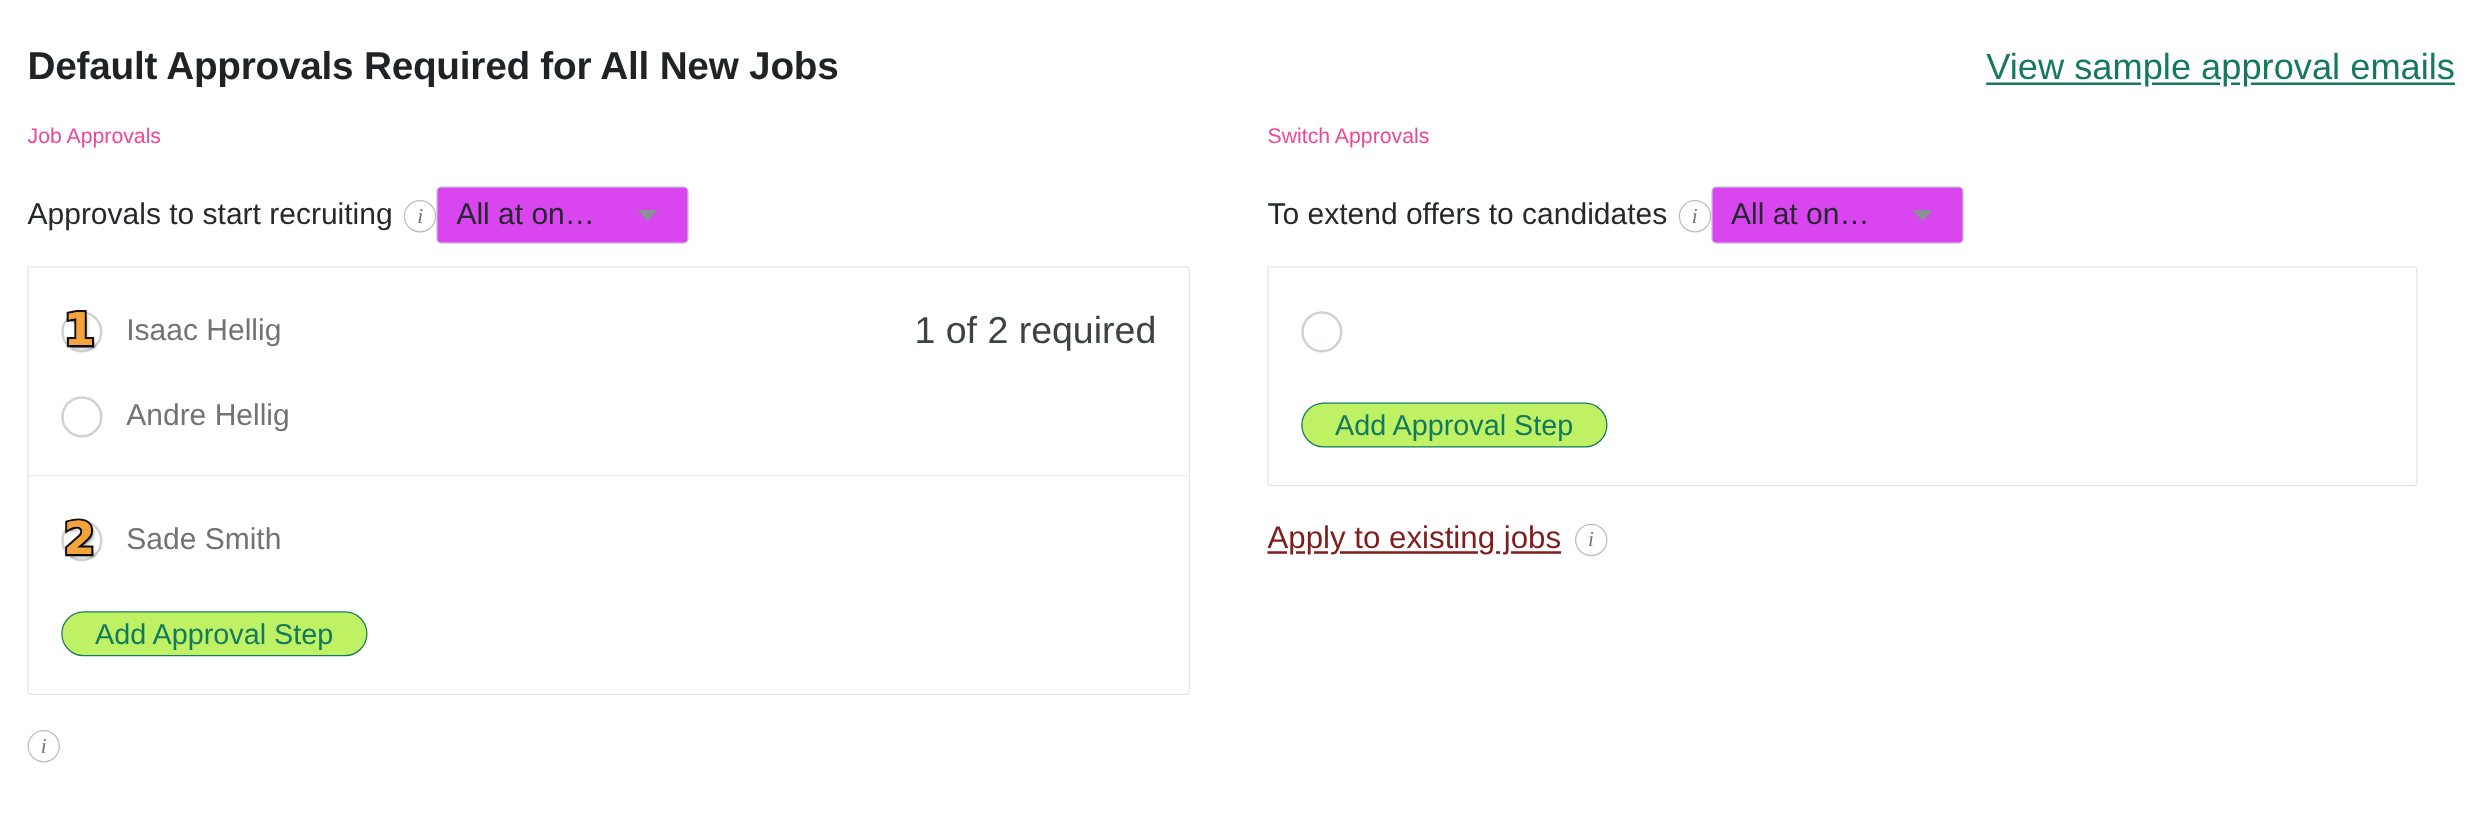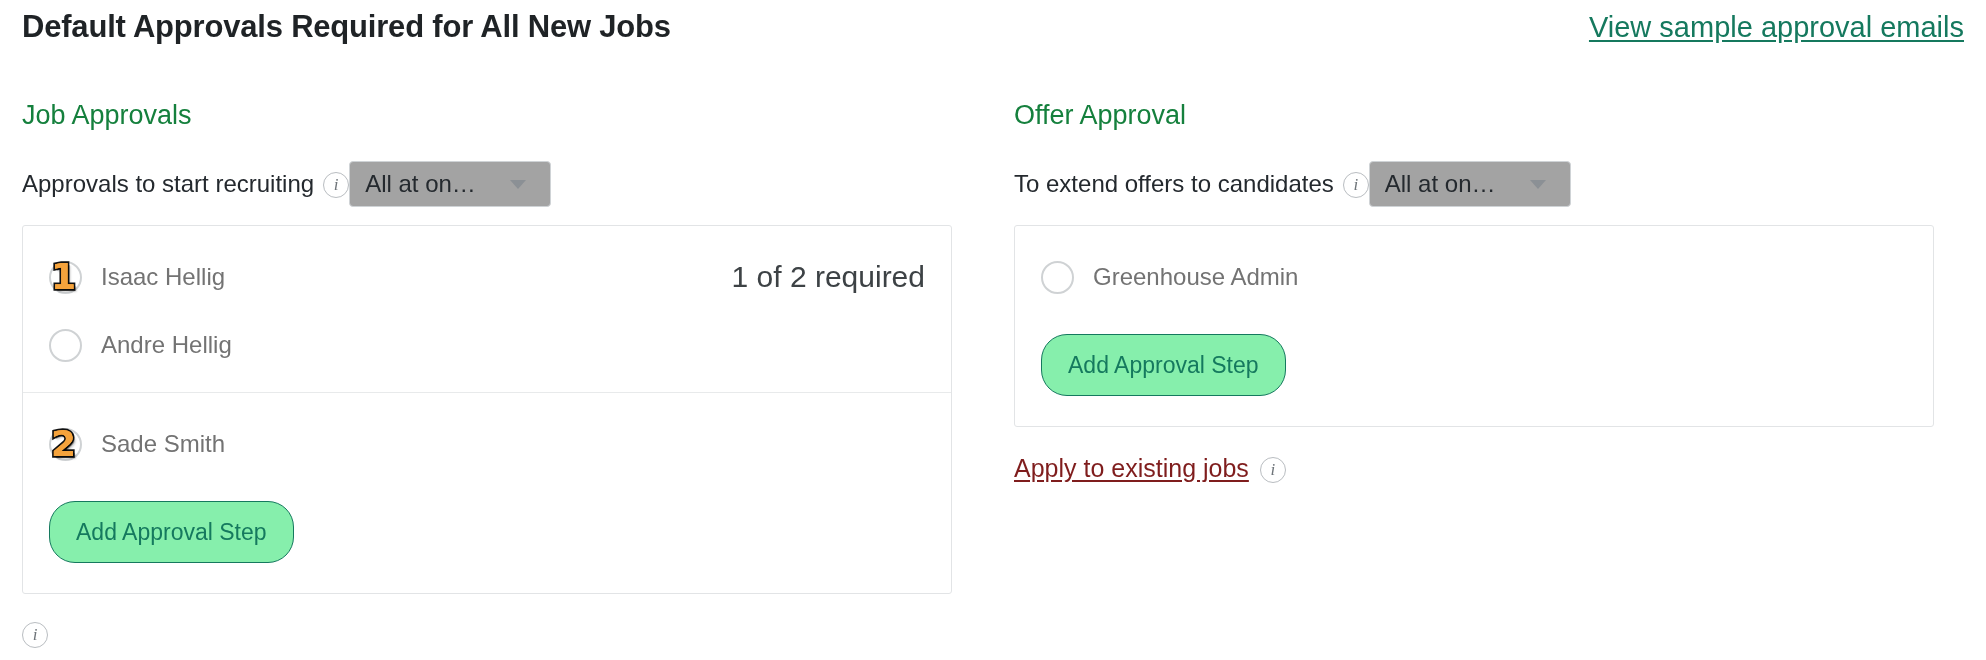--- a/index.html
+++ b/index.html
@@ -22,21 +22,21 @@
     height: 660px;
     box-sizing: border-box;
     padding: 0 22px;
   }
 
   
   .page-header {
     display: flex;
     align-items: baseline;
     justify-content: space-between;
-    padding-top: 10px;
+    padding-top: 36px;
     height: 56px;
     box-sizing: border-box;
   }
   .page-title {
     font-size: 31px;
     font-weight: bold;
     color: #1f2326;
     letter-spacing: -0.2px;
     line-height: 1.1;
   }
@@ -52,22 +52,22 @@
   
   .columns {
     display: flex;
     margin-top: 43px;
   }
   .col-left  { width: 930px; flex: 0 0 930px; }
   .col-gap   { width: 62px; flex: 0 0 62px; }
   .col-right { width: 920px; flex: 0 0 920px; }
 
   .section-heading {
-    font-size: 27px;
-    color: #15803d;
+    font-size: 17px;
+    color: #ec4899;
     font-weight: normal;
     line-height: 1.2;
     margin: 0 0 30px 0;
   }
 
   .label-row {
     display: flex;
     align-items: center;
     margin-bottom: 18px;
     min-height: 46px;
@@ -108,21 +108,21 @@
 
   
   .select-box {
     display: inline-flex;
     align-items: center;
     justify-content: space-between;
     width: 202px;
     height: 46px;
     box-sizing: border-box;
     padding: 0 24px 0 15px;
-    background: #a3a3a3;
+    background: #d946ef;
     border: 1px solid #cfd3d6;
     border-radius: 4px;
     cursor: pointer;
     flex: 0 0 auto;
   }
   .select-value {
     font-size: 24px;
     color: #24292e;
     white-space: nowrap;
     overflow: hidden;
@@ -224,25 +224,25 @@
   }
 
   
   .add-step-row {
     padding-top: 22px;
   }
   .btn-outline {
     display: inline-flex;
     align-items: center;
     justify-content: center;
-    height: 62px;
+    height: 36px;
     padding: 0 26px;
     border: 1.5px solid #15795e;
     border-radius: 26px;
-    background: #86efac;
+    background: #bef264;
     color: #15795e;
     font-size: 23px;
     font-family: "Liberation Sans", sans-serif;
     cursor: pointer;
     white-space: nowrap;
   }
 
   
   .footer-link-row {
     display: flex;
@@ -337,21 +337,21 @@
           <span>i</span>
         </span>
       </div>
 
     </div>
 
     <div class="col-gap"></div>
 
     <div class="col-right">
 
-      <div class="section-heading">Offer Approval</div>
+      <div class="section-heading">Switch Approvals</div>
 
       <div class="label-row">
         <div class="label-text-wrap">
           <span>To extend offers to candidates</span>
           <span class="info-icon">
             <span>i</span>
           </span>
         </div>
         <div class="select-box">
           <span class="select-value">All at on…</span>
@@ -359,21 +359,20 @@
         </div>
       </div>
 
       <div class="panel">
         <div class="panel-group" style="padding-bottom:30px;">
           <div class="approver-row">
             <div class="approver-left">
               <span class="marker">
                 <span class="ring"></span>
               </span>
-              <span class="approver-name">Greenhouse Admin</span>
             </div>
           </div>
 
           <div class="add-step-row" style="padding-top:32px;">
             <button class="btn-outline">Add Approval Step</button>
           </div>
         </div>
       </div>
 
       <div class="footer-link-row">

